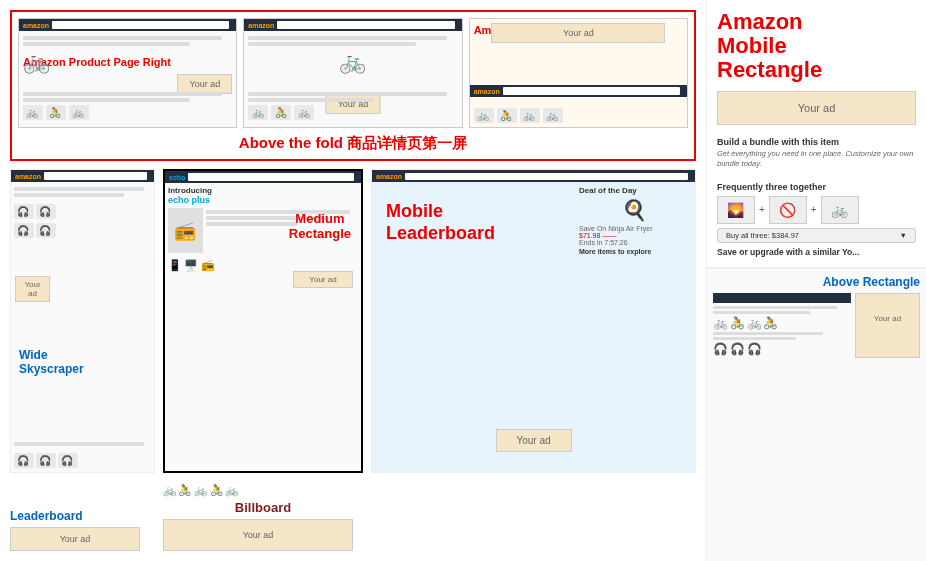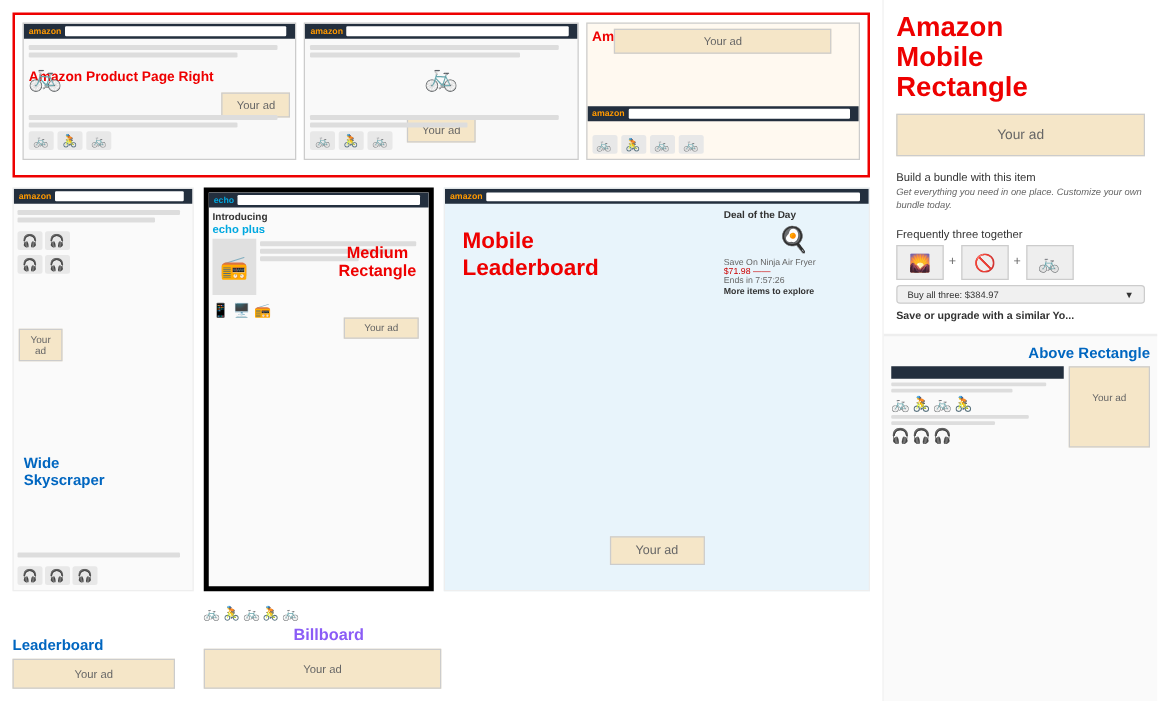--- a/index.html
+++ b/index.html
@@ -125,41 +125,41 @@
       display: flex;
       flex-direction: column;
     }
 
     .wide-sky-label {
       color: #0066c0;
       font-weight: bold;
       font-size: 12px;
       padding: 4px;
       position: absolute;
-      bottom: 77px;
+      bottom: 92px;
       left: 4px;
     }
 
     .sky-your-ad {
       background: #f5e6c8;
       border: 1px solid #ccc;
       text-align: center;
       font-size: 8px;
       color: #666;
       padding: 3px 6px;
       position: absolute;
       left: 4px;
       top: 35%;
       width: 35px;
     }
 
     
     .medium-rect-wrap {
-      width: 184px;
-      border: 4px solid #000000;
+      width: 200px;
+      border: 2px solid #000000;
       background: #fafafa;
       position: relative;
       overflow: hidden;
     }
 
     .medium-rect-label {
       color: #e00;
       font-weight: bold;
       font-size: 13px;
       position: absolute;
@@ -223,21 +223,21 @@
       background: #f5e6c8;
       border: 1px solid #ccc;
       text-align: center;
       font-size: 9px;
       color: #666;
       padding: 6px 20px;
       width: 130px;
     }
 
     .billboard-label {
-      color: #8b5cf6;
+      color: #7f1d1d;
       font-weight: bold;
       font-size: 13px;
       text-align: center;
       margin-bottom: 4px;
     }
 
     .billboard-ad-box {
       background: #f5e6c8;
       border: 1px solid #ccc;
       text-align: center;
@@ -278,21 +278,21 @@
       padding: 10px;
       margin-bottom: 8px;
     }
 
     .right-phone-content {
       font-size: 8px;
       color: #333;
     }
 
     .right-phone-content .section-title {
-      font-weight: normal;
+      font-weight: bold;
       font-size: 9px;
       margin: 12px 0 2px 0;
       color: #333;
     }
 
     .right-phone-content .small-text {
       color: #666;
       font-size: 7.5px;
       line-height: 1.4;
       font-style: italic;
@@ -506,20 +506,21 @@
           </div>
           <div style="position:absolute;bottom:4px;left:4px;right:4px;display:flex;gap:3px;">
             <div class="small-item">🚲</div>
             <div class="small-item">🚴</div>
             <div class="small-item">🚲</div>
             <div class="small-item">🚲</div>
           </div>
         </div>
 
       </div>
+      <div class="above-fold-label">Above the fold 商品详情页第一屏</div>
     </div>
 
     <div class="bottom-row">
 
       <div class="wide-skyscraper-wrap">
         <div class="amazon-mini-nav">
           <span class="amazon-logo-mini">amazon</span>
           <div class="mini-search-bar"></div>
         </div>
         <div style="padding:3px;">

